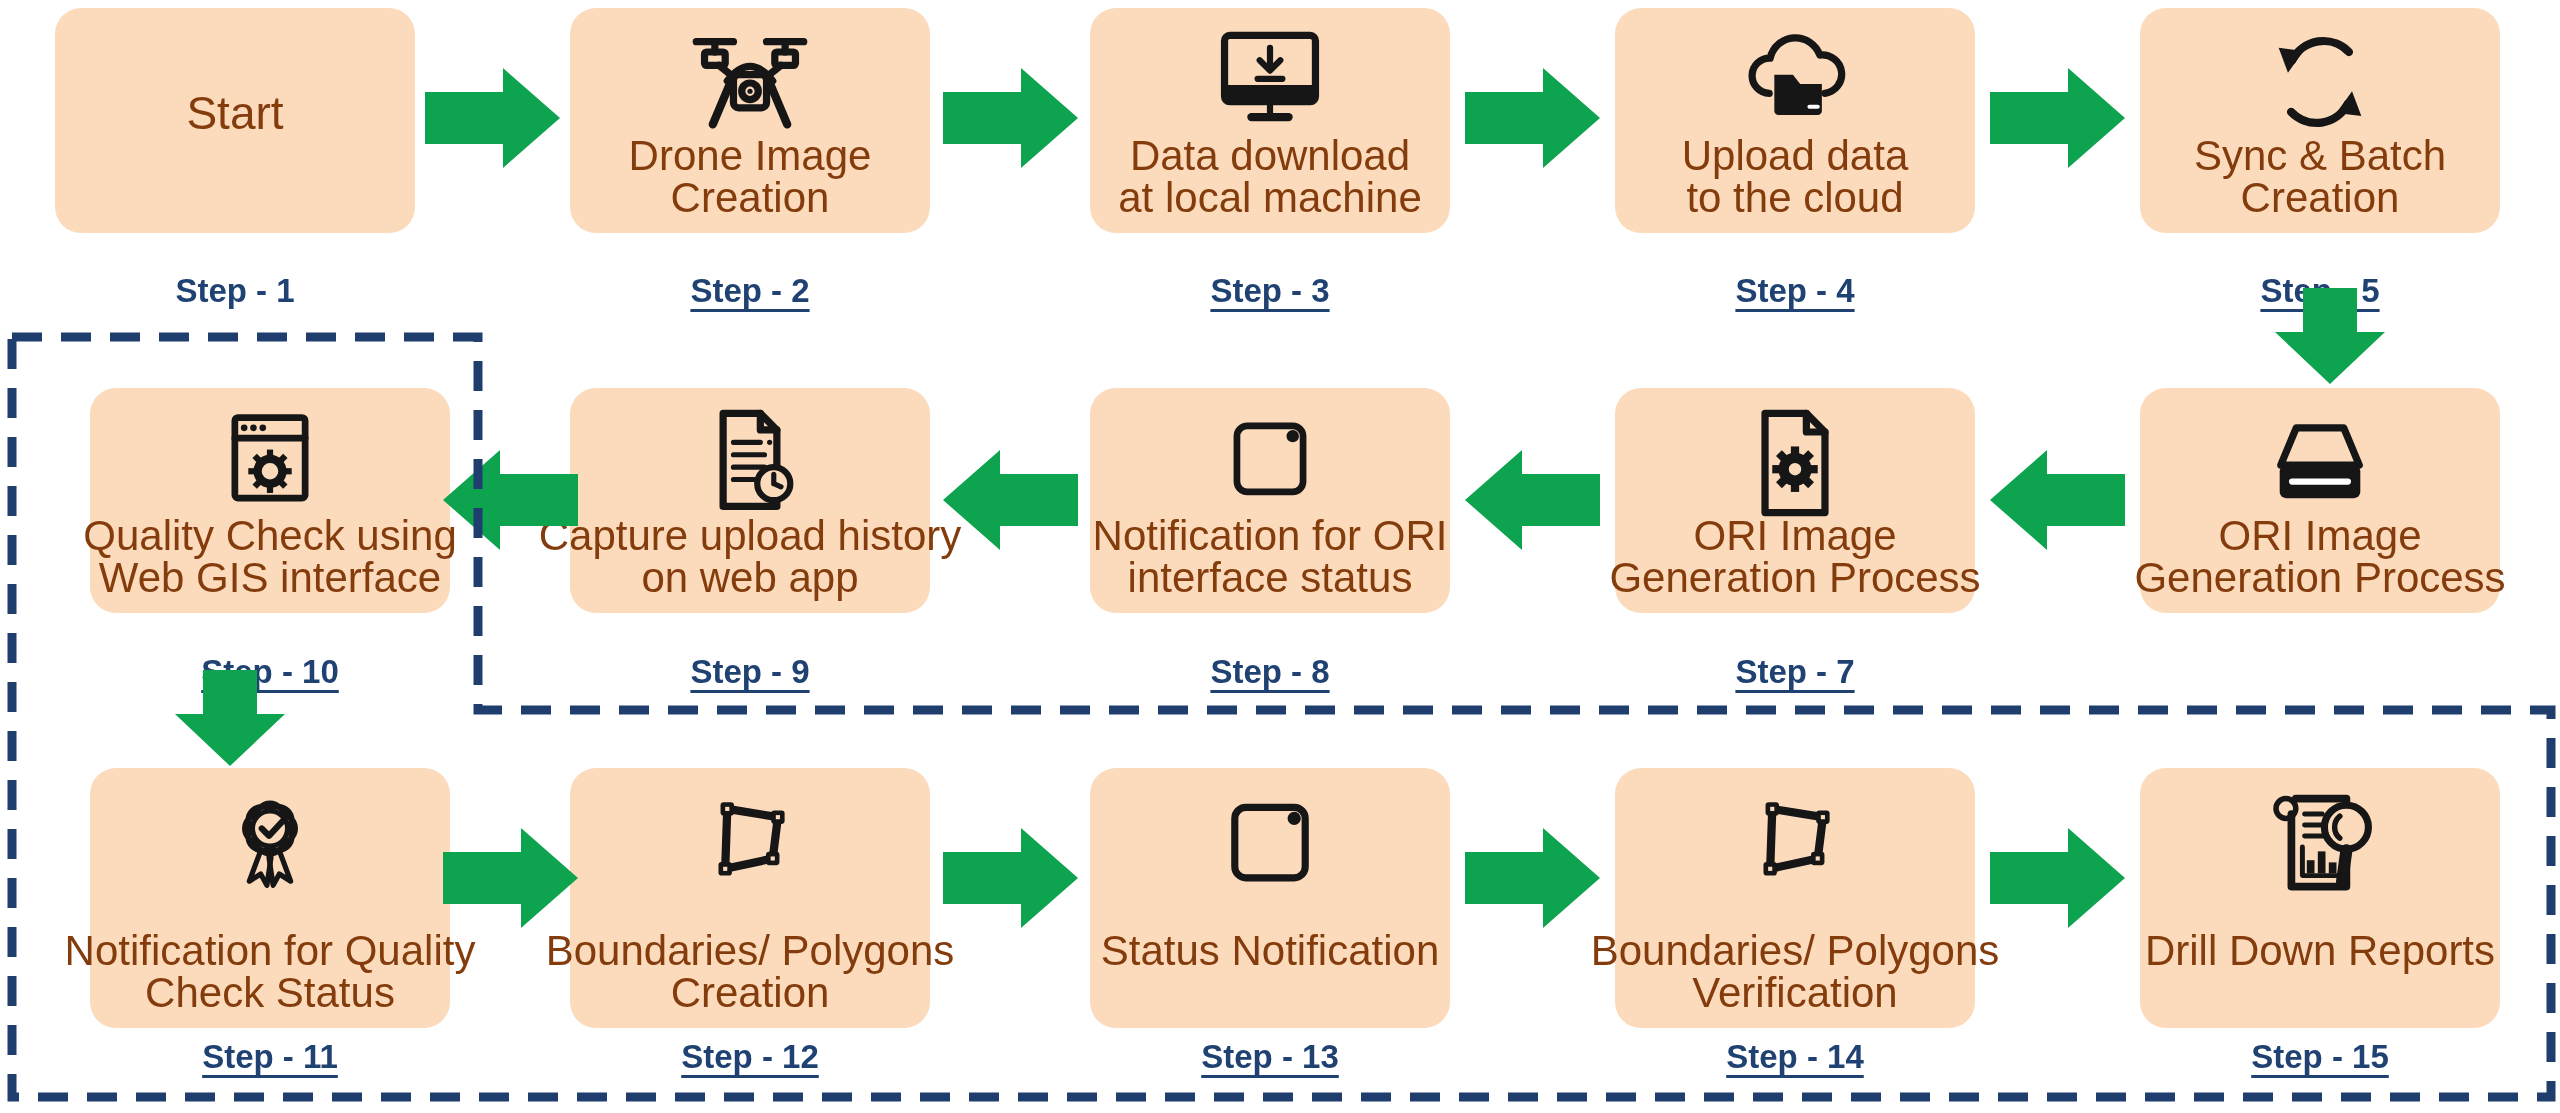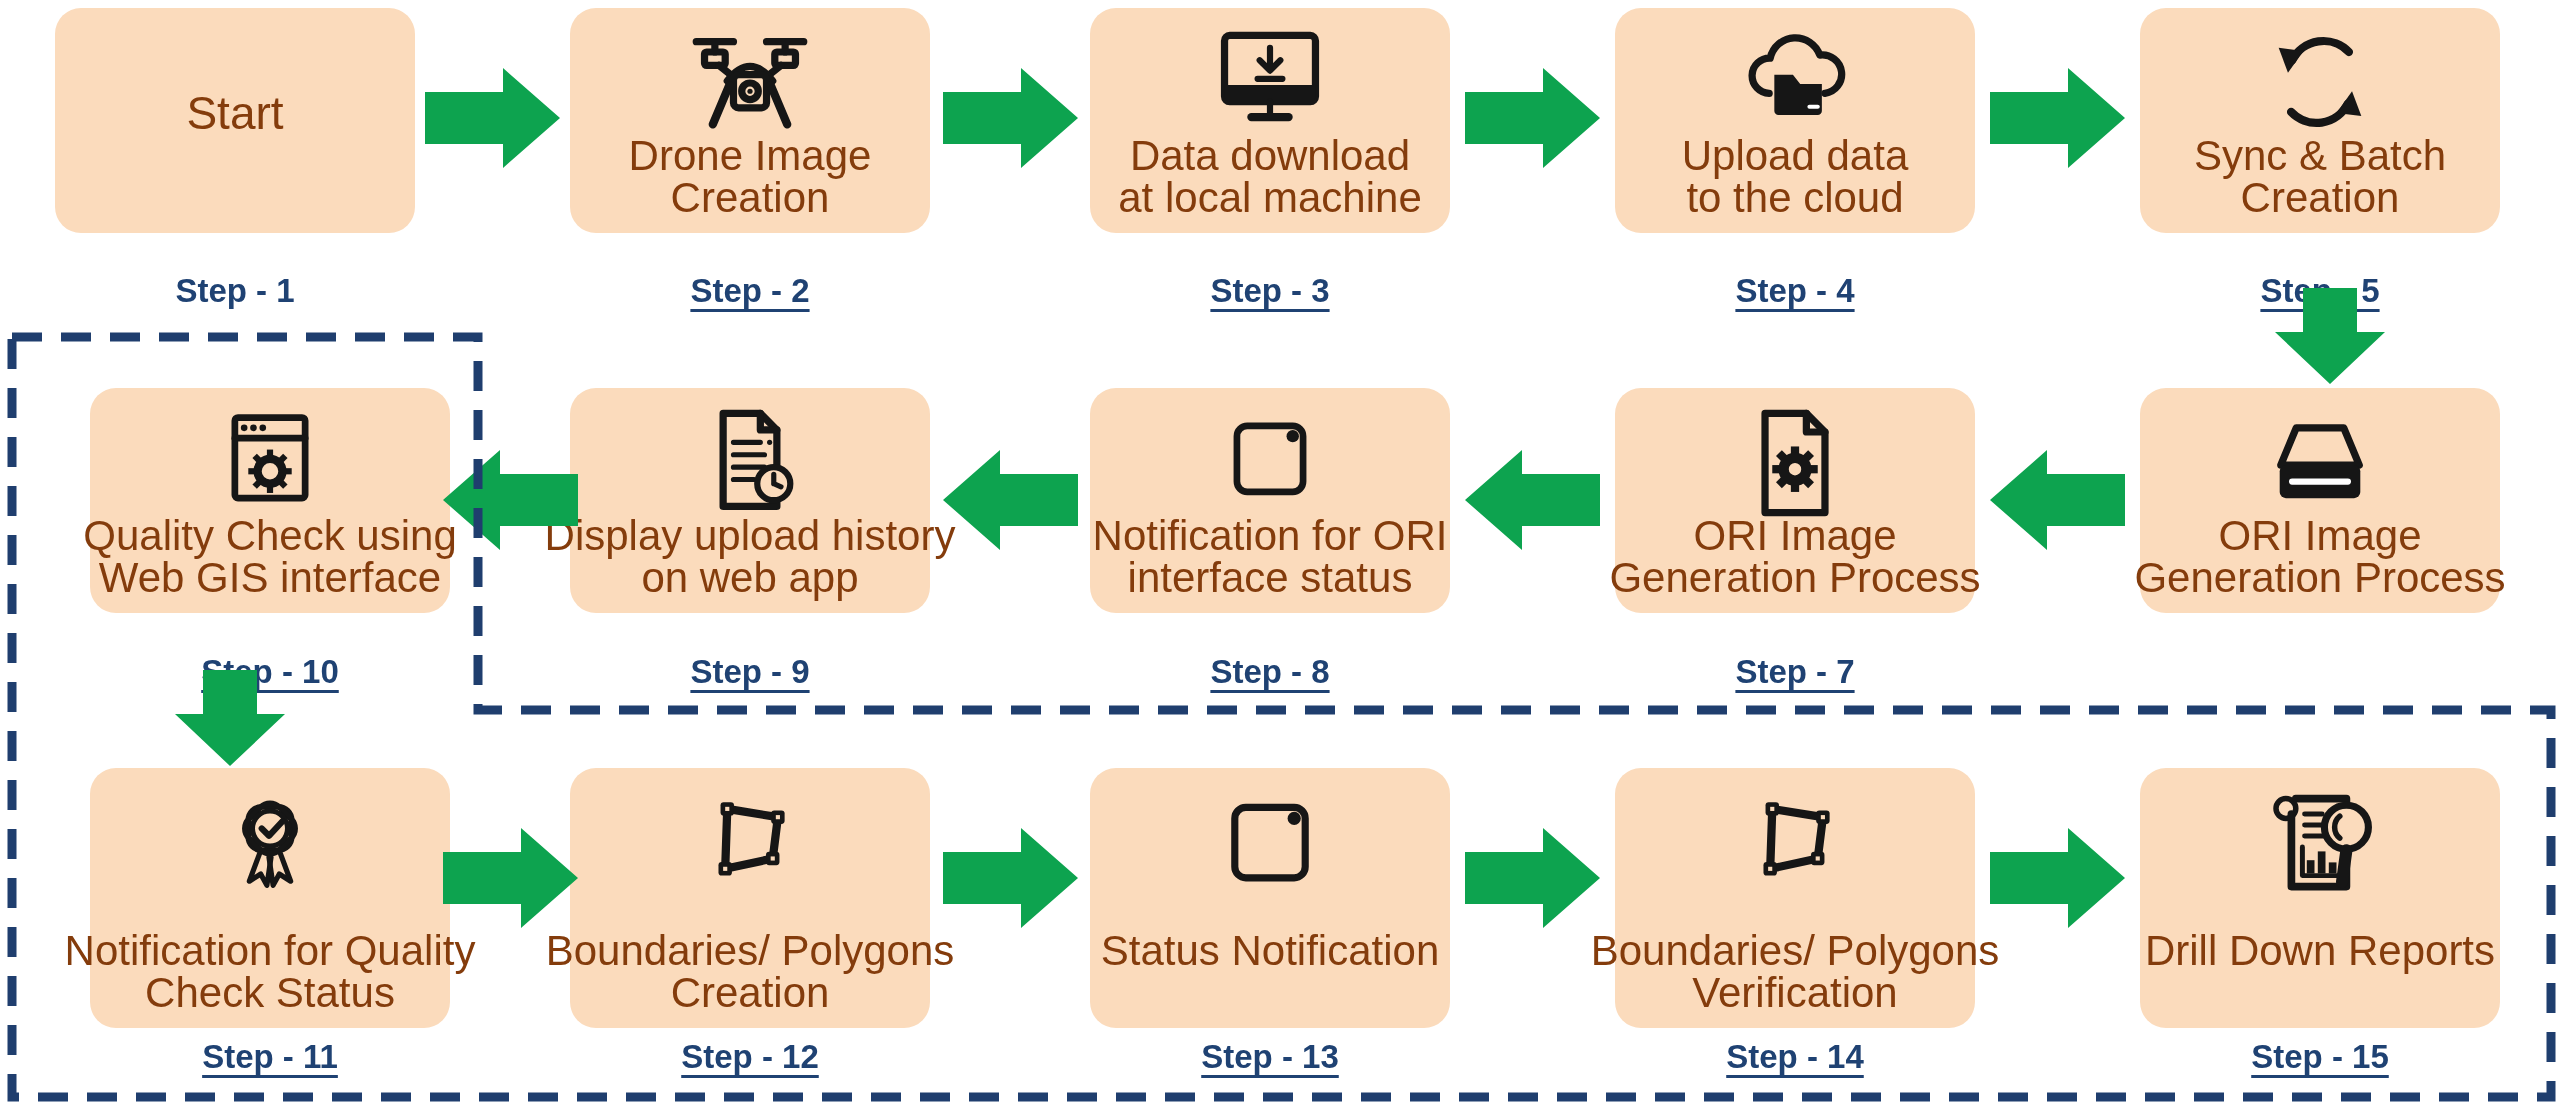--- a/index.html
+++ b/index.html
@@ -169,21 +169,21 @@
   <div class="box b9">
     <svg class="icon" width="124" height="124" viewBox="0 0 120 120">
       <path class="s" d="M34,12 h36 l16,16 v74 h-52 z"></path>
       <path class="s" d="M70,12 v16 h16"></path>
       <path class="s5" d="M44,40 H70 M44,52 H74 M44,64 H74 M44,76 H64"></path>
       <circle class="f" cx="79" cy="40" r="2.5"></circle>
       <circle cx="83" cy="80" r="16" fill="#FBDBBC" stroke="#161616" stroke-width="6"></circle>
       <path class="s5" d="M83,80 V71 M83,80 L90,83"></path>
     </svg>
     <div class="title">
-      <span class="tl">Display upload history</span>
+      <span class="tl">Capture upload history</span>
       <span class="tl">on web app</span>
     </div>
   </div>
 
   <div class="box b10">
     <svg class="icon" width="124" height="124" viewBox="0 0 120 120">
       <rect class="s65" x="26" y="16" width="68" height="78" rx="3"></rect>
       <path class="s65" d="M26,36 H94"></path>
       <circle class="f" cx="35" cy="26" r="3.2"></circle>
         <circle class="f" cx="44" cy="26" r="3.2"></circle>

